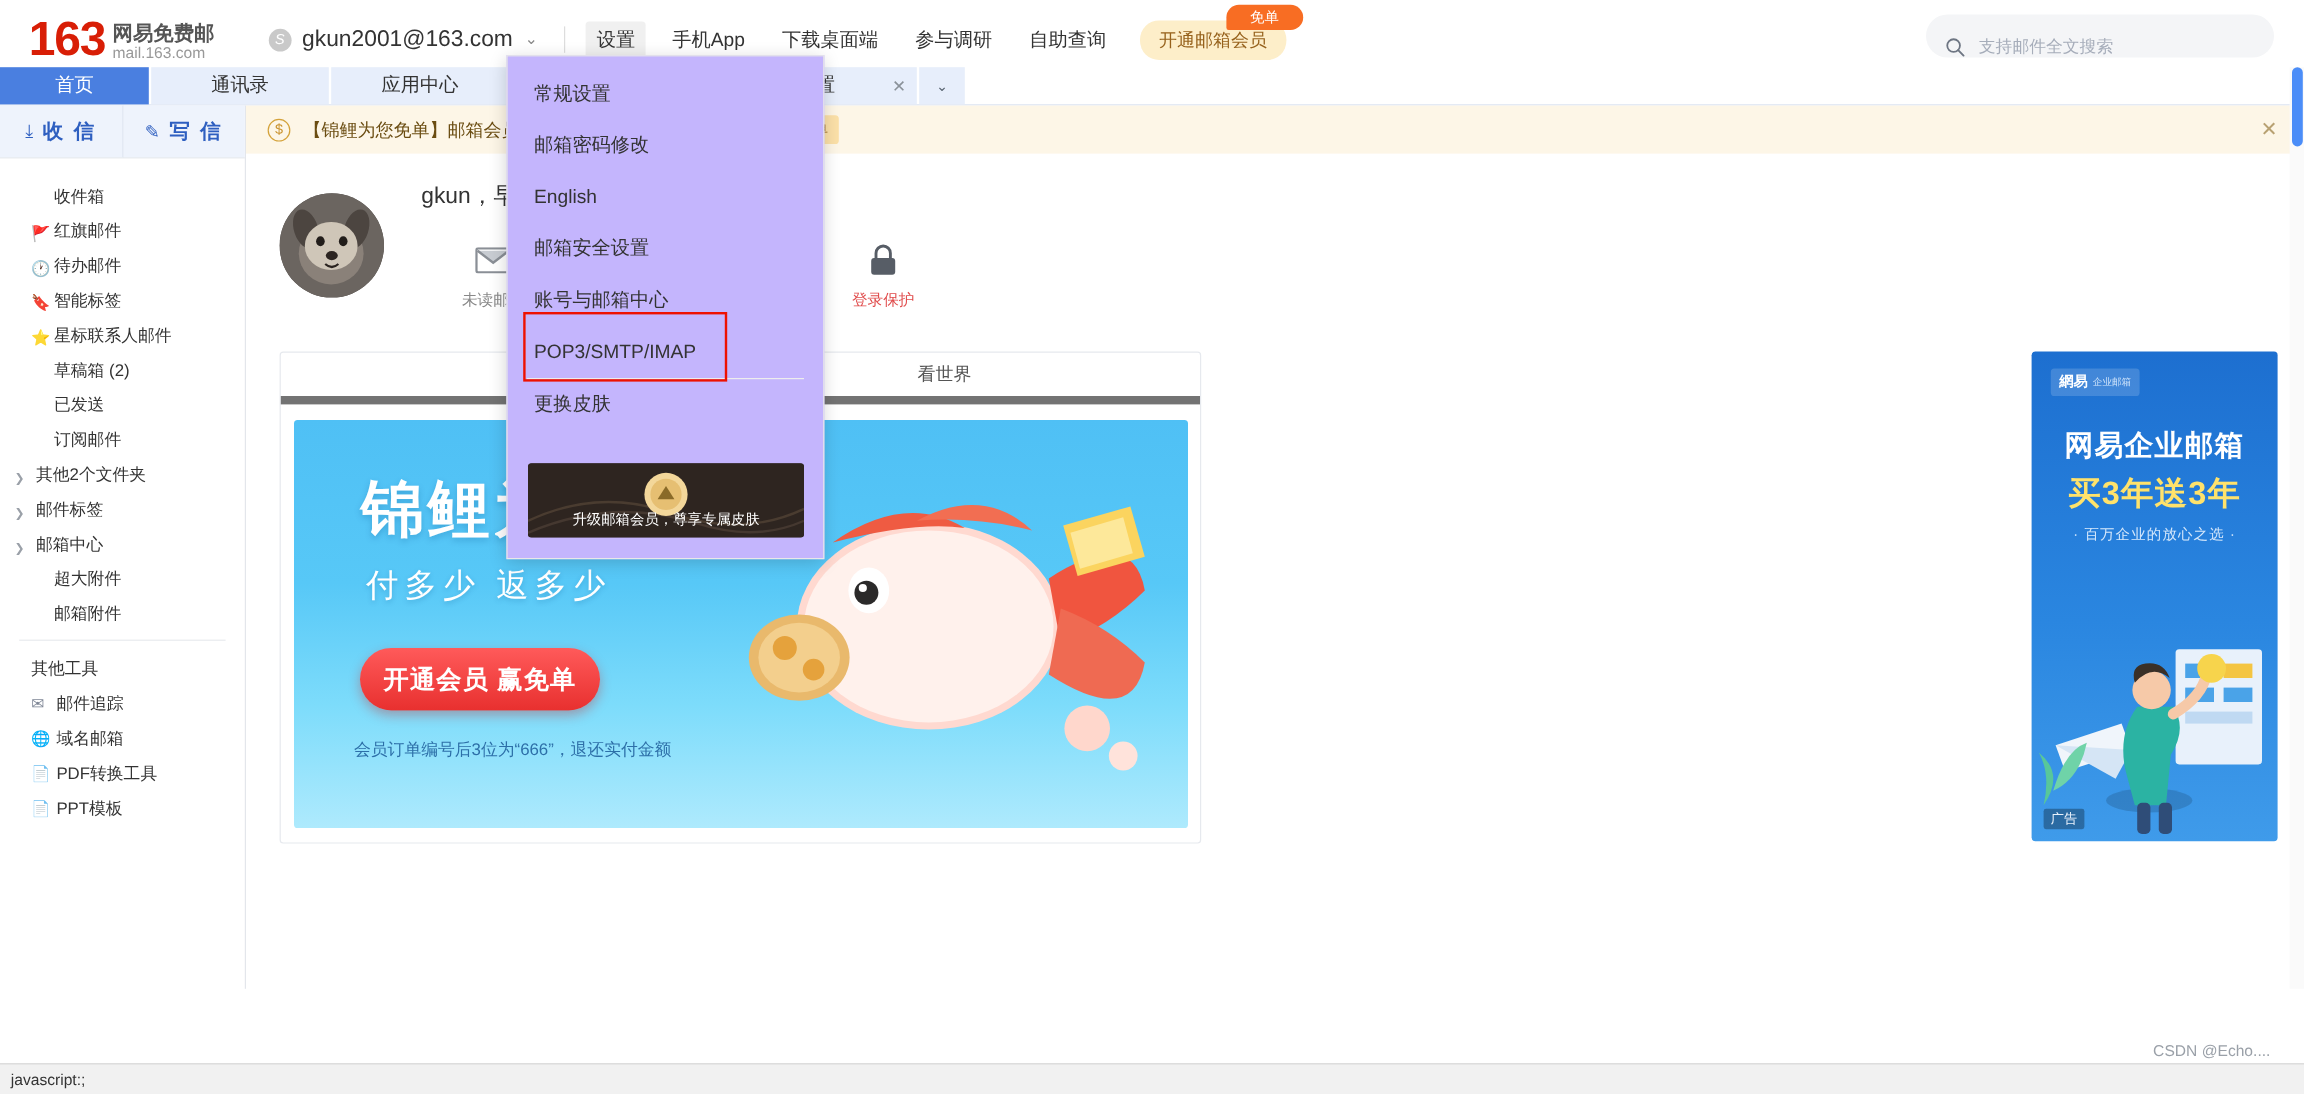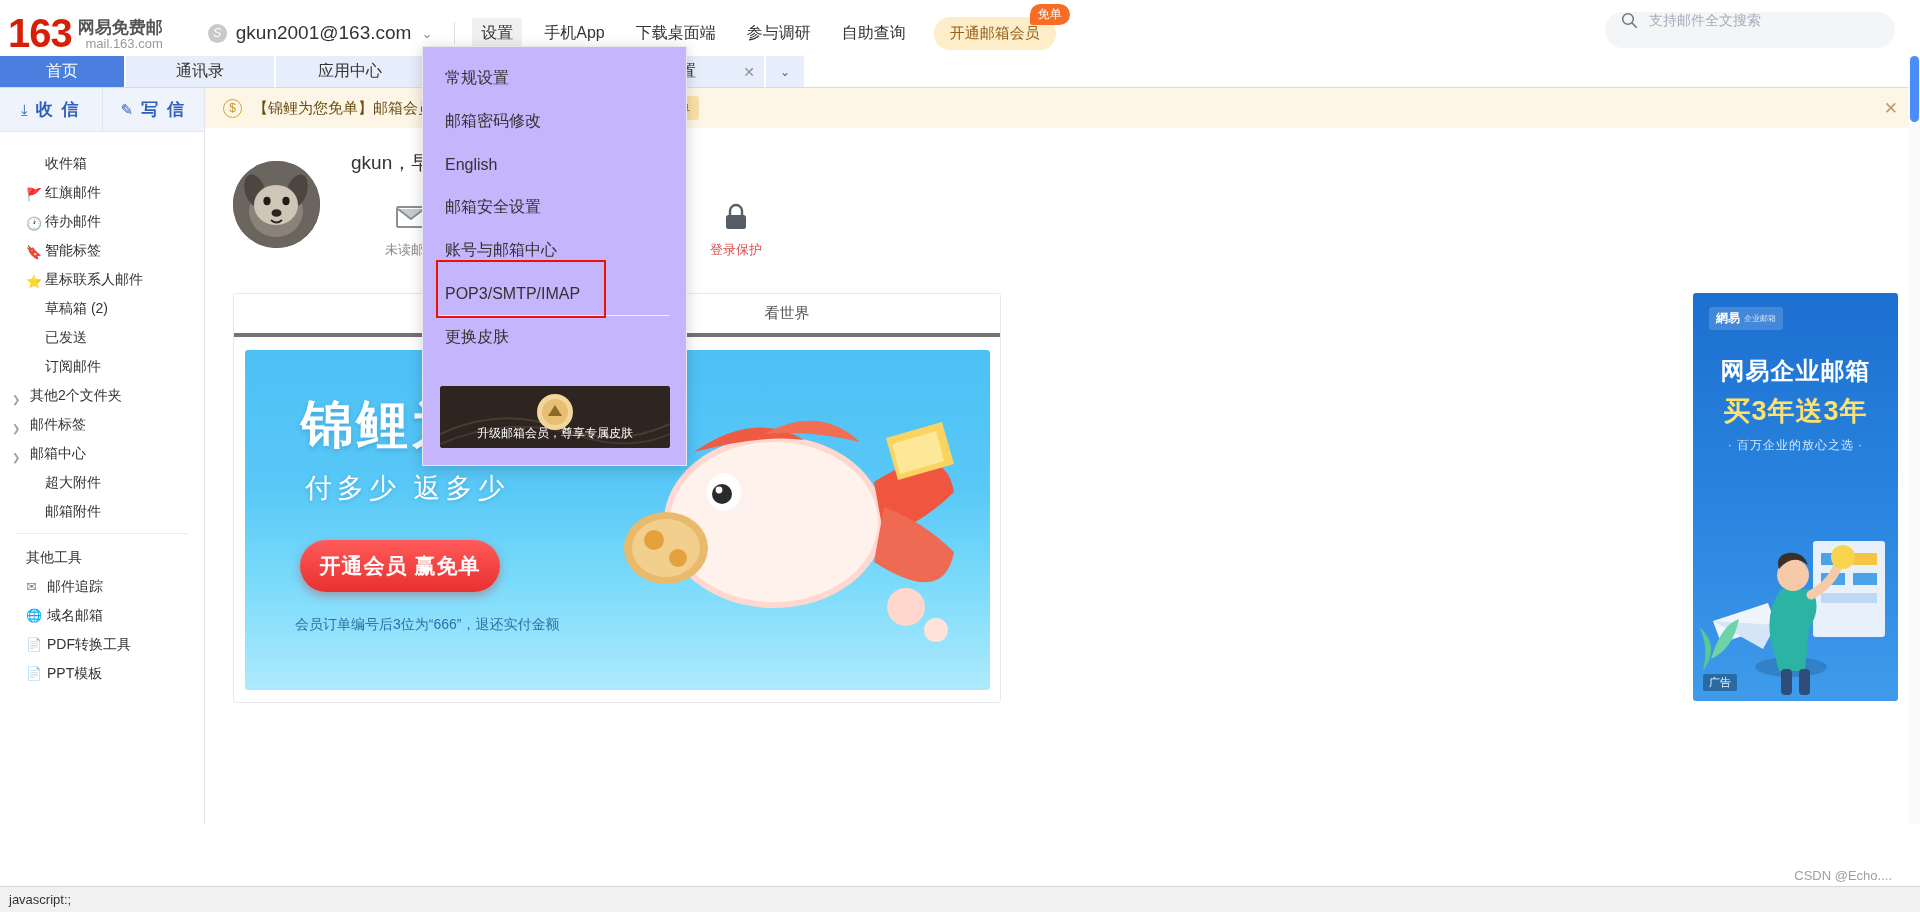--- a/index.html
+++ b/index.html
@@ -9,21 +9,21 @@
     background: #fff; overflow: hidden;
     -webkit-font-smoothing: antialiased;
   }
   .app { position: relative; width: 1920px; height: 912px; background:#fff; }
 
   
   .header {
     position:absolute; left:0; top:0; width:1920px; height:66px;
     background:#fff; display:flex; align-items:center;
   }
-  .logo { display:flex; align-items:flex-end; margin-left:8px;text-align:right; }
+  .logo { display:flex; align-items:flex-end; margin-left:24px; }
   .logo-163 {
     font-size:40px; font-weight:bold; color:#d81e06; letter-spacing:-1px;
     line-height:40px; font-family:"Liberation Sans", sans-serif;
   }
   .logo-txt { margin-left:6px; padding-bottom:2px; }
   .logo-cn { font-size:17px; color:#555; font-weight:bold; line-height:19px; }
   .logo-en { font-size:13px; color:#999; line-height:14px; }
 
   .acct { display:flex; align-items:center; margin-left:45px; }
   .acct-badge {
@@ -42,26 +42,26 @@
     border-radius:3px; cursor:pointer; white-space:nowrap;
   }
   .hdr-nav-item.active { background:#f0f0f0; }
   .vip-btn {
     position:relative; background:#fdeec9; color:#96611b; font-size:15px;
     padding:7px 16px; border-radius:16px; margin-left:6px; white-space:nowrap;
     cursor:pointer;
   }
   .vip-badge {
     position:absolute; right:-14px; top:-13px; background:#f86d23; color:#fff;
-    font-size:12px; padding:2px 8px; border-radius:11px 11px 11px 2px;
+    font-size:12px; padding:2px 20px; border-radius:11px 11px 11px 2px;
     white-space:nowrap;
   }
   .search-box {
     position:absolute; right:25px; top:12px; width:290px; height:36px;
-    background:#f4f5f7; border-radius:18px; display:flex; align-items:flex-start;
+    background:#f4f5f7; border-radius:18px; display:flex; align-items:flex-end;
     padding-left:16px;
   }
   .search-ph { margin-left:11px; font-size:14px; color:#a6adba; }
 
   
   .tabbar {
     position:absolute; left:0; top:56px; width:1920px; height:32px;
     display:flex; align-items:flex-end; border-bottom:1px solid #d3dced;
     background:#fff;
   }
@@ -143,21 +143,21 @@
   .stat-ic { height:34px; display:flex; align-items:center; justify-content:center; }
   .stat-lbl { font-size:13px; color:#888; margin-top:7px; }
   .stat-lbl.red { color:#e04b4b; }
 
   .card {
     position:absolute; left:28px; top:205px; width:768px; height:410px;
     border:1px solid #e6e9ee; border-radius:3px; background:#fff;
   }
   .card-tabs {
     height:43px; display:flex; align-items:center; justify-content:center;
-    gap:280px; border-bottom:4px solid #737373;
+    gap:280px; border-bottom:7px solid #737373;
   }
   .card-tab { font-size:15px; color:#555; position:relative; cursor:pointer; height:43px;
     display:flex; align-items:center; }
   .card-tab.sel { color:#3a6fd8; }
   .card-tab.sel:after {
     content:""; position:absolute; left:0; right:0; bottom:0; height:3px; background:#3a6fd8;
   }
   .promo {
     position:absolute; left:11px; top:56px; width:745px; height:340px;
     border-radius:3px; overflow:hidden;

